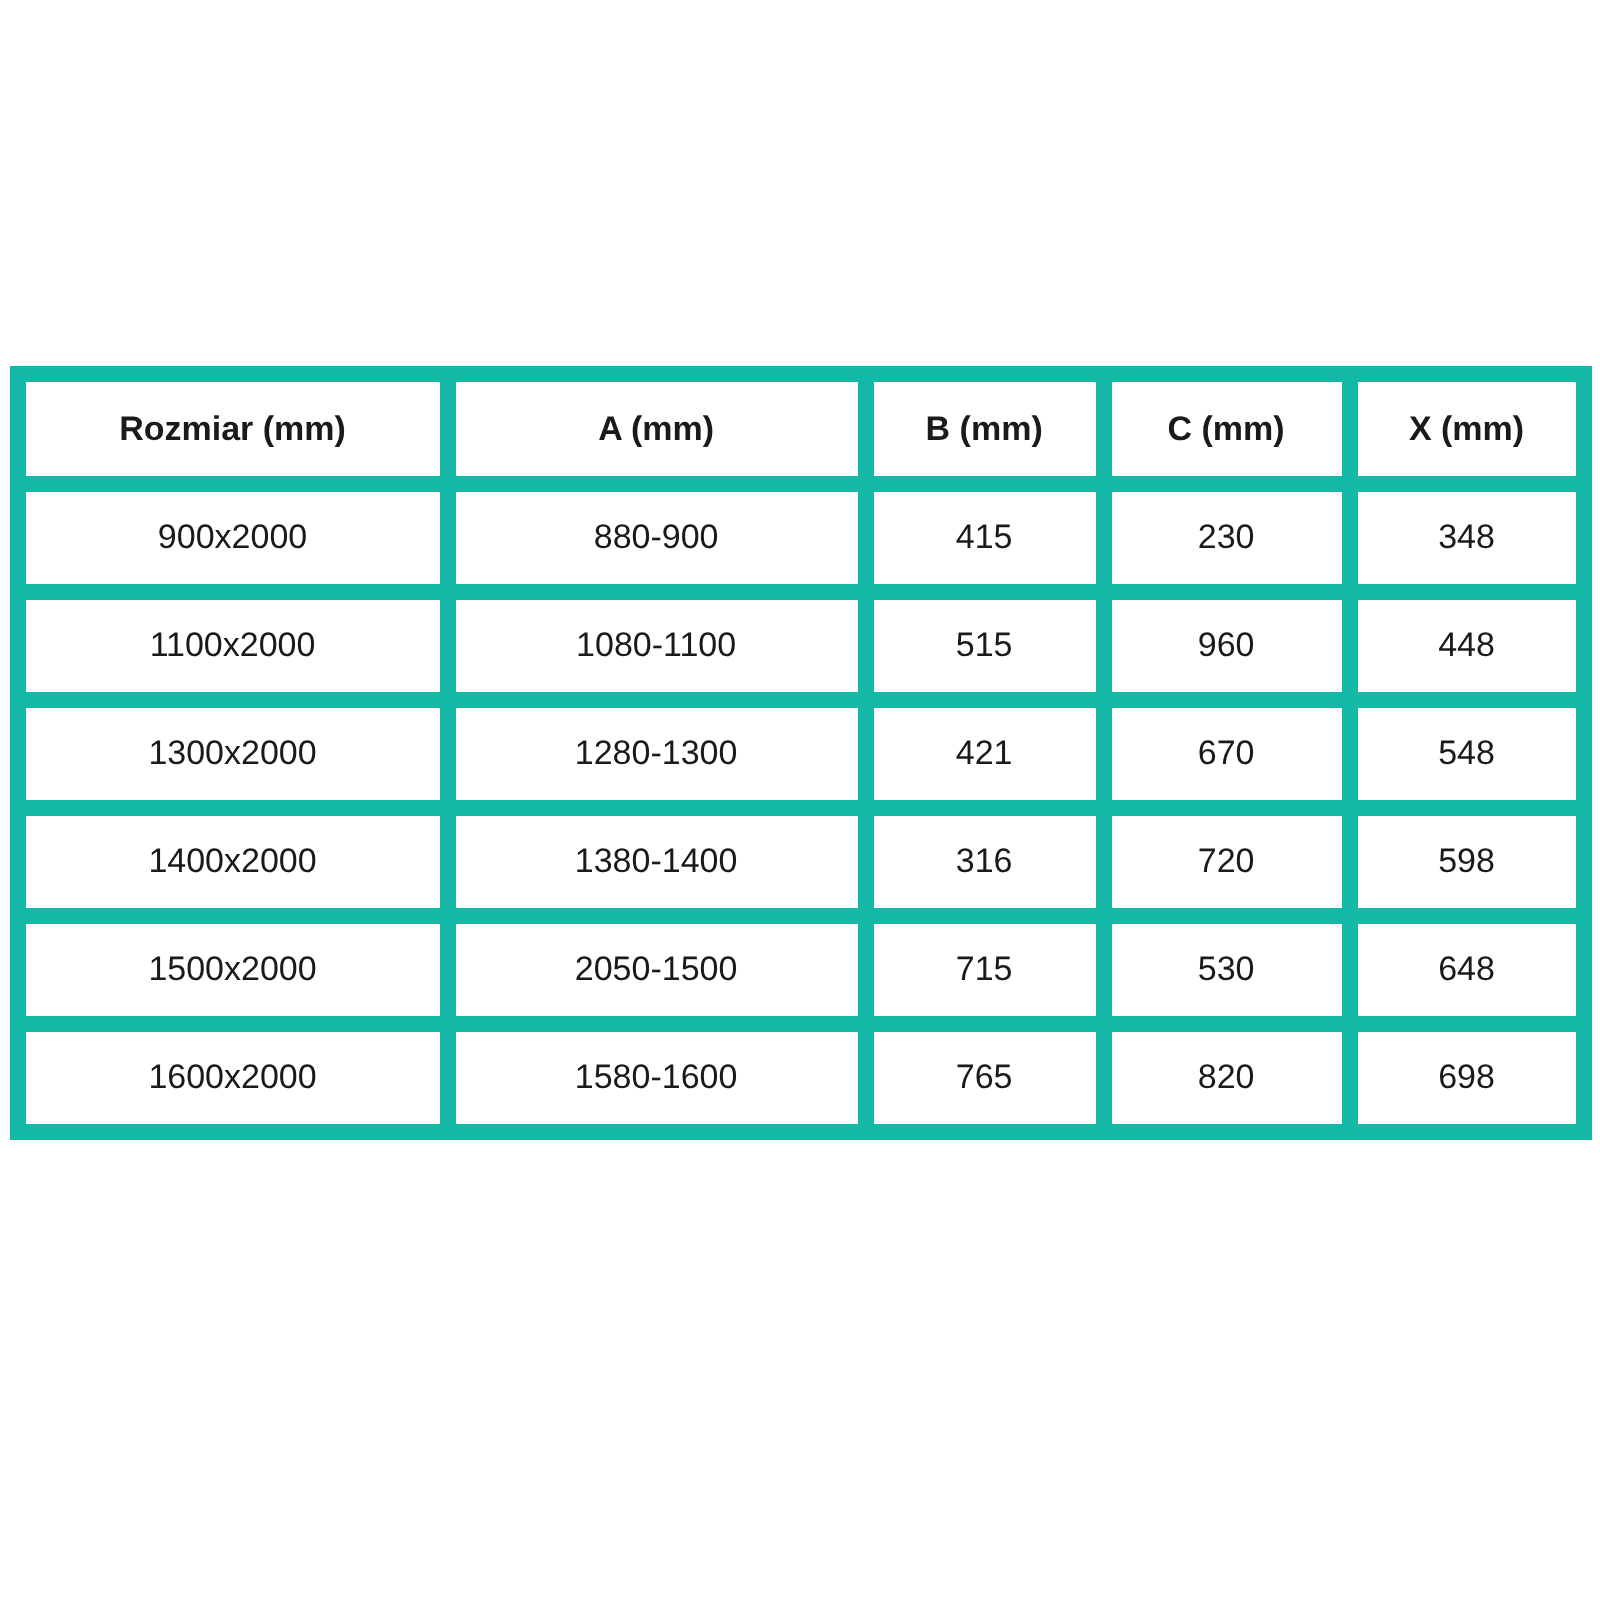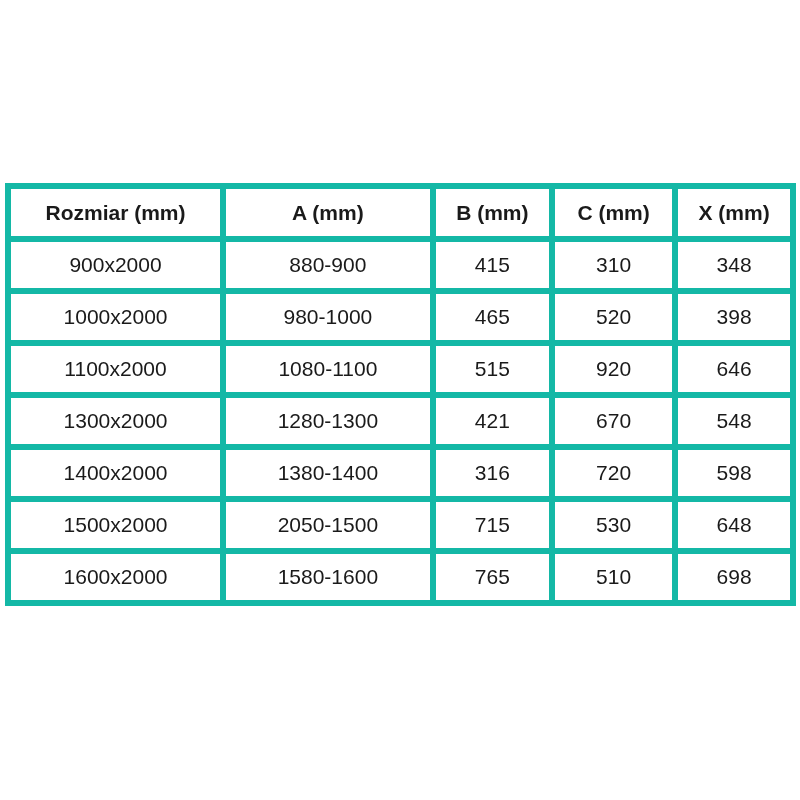--- a/index.html
+++ b/index.html
@@ -19,25 +19,25 @@
     position: absolute;
     left: 5px;
     top: 183px;
     width: 791px;
     border-collapse: collapse;
     table-layout: fixed;
     color: #1a1a1a;
   }
   .size-table th,
   .size-table td {
-    border: 6px solid #14b8a6;
+    border: 8px solid #14b8a6;
     text-align: center;
     vertical-align: middle;
     background: #ffffff;
-    font-size: 21px;
+    font-size: 17px;
     padding: 0;
   }
   .size-table th {
     font-weight: bold;
     height: 47px;
   }
   .size-table td {
     font-weight: normal;
     height: 46px;
   }
@@ -66,36 +66,29 @@
           <th>B (mm)</th>
           <th>C (mm)</th>
           <th>X (mm)</th>
         </tr>
     </thead>
     <tbody>
         <tr>
           <td>900x2000</td>
           <td>880-900</td>
           <td>415</td>
-          <td>310</td>
+          <td>230</td>
           <td>348</td>
-        </tr>
-        <tr>
-          <td>1000x2000</td>
-          <td>980-1000</td>
-          <td>465</td>
-          <td>520</td>
-          <td>398</td>
         </tr>
         <tr>
           <td>1100x2000</td>
           <td>1080-1100</td>
           <td>515</td>
-          <td>920</td>
-          <td>646</td>
+          <td>960</td>
+          <td>448</td>
         </tr>
         <tr>
           <td>1300x2000</td>
           <td>1280-1300</td>
           <td>421</td>
           <td>670</td>
           <td>548</td>
         </tr>
         <tr>
           <td>1400x2000</td>
@@ -108,18 +101,18 @@
           <td>1500x2000</td>
           <td>2050-1500</td>
           <td>715</td>
           <td>530</td>
           <td>648</td>
         </tr>
         <tr>
           <td>1600x2000</td>
           <td>1580-1600</td>
           <td>765</td>
-          <td>510</td>
+          <td>820</td>
           <td>698</td>
         </tr>
       </tbody>
   </table>
 </div>
 
 </body></html>

